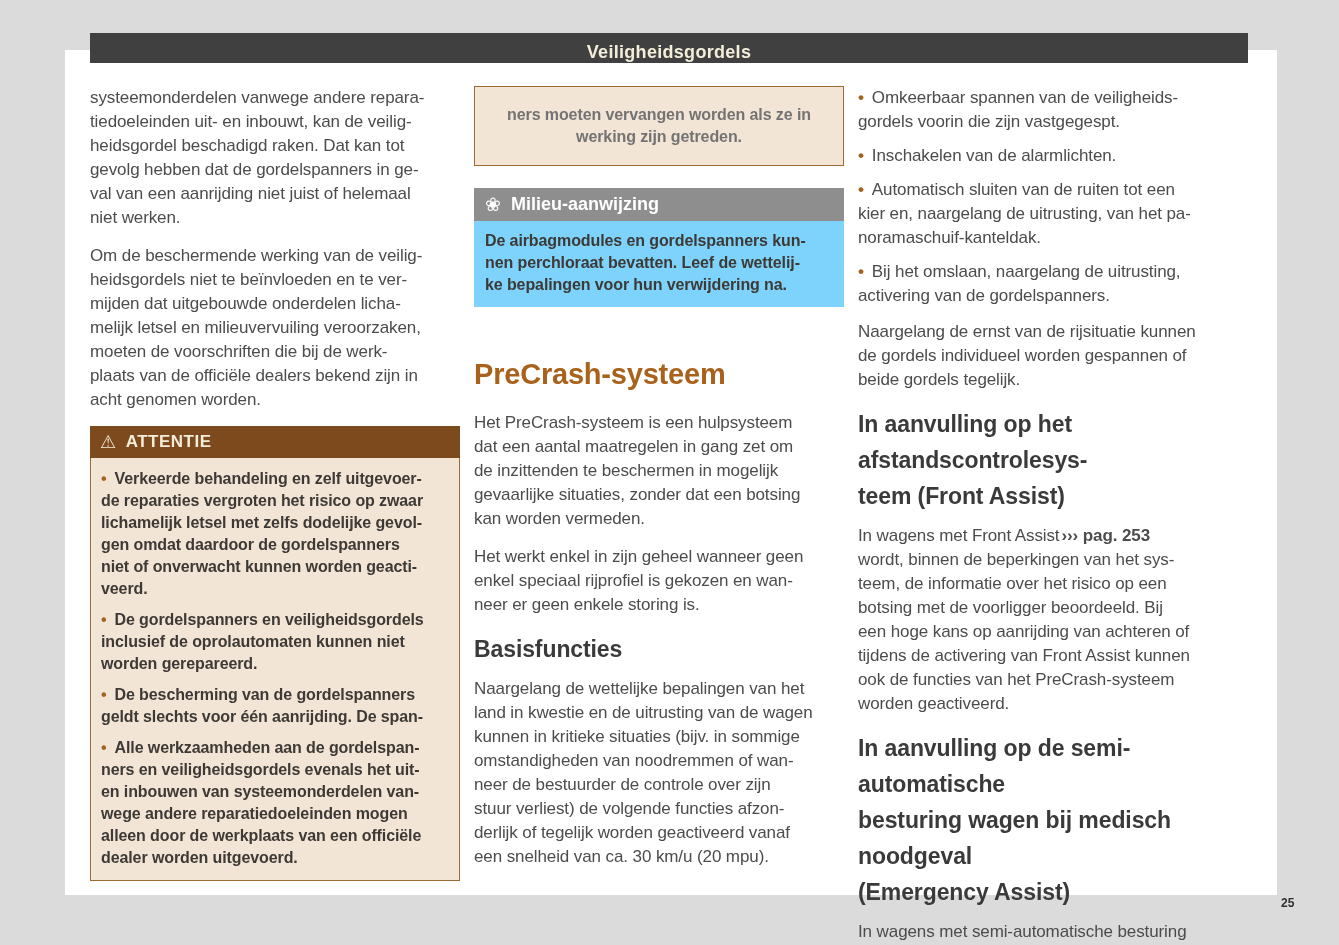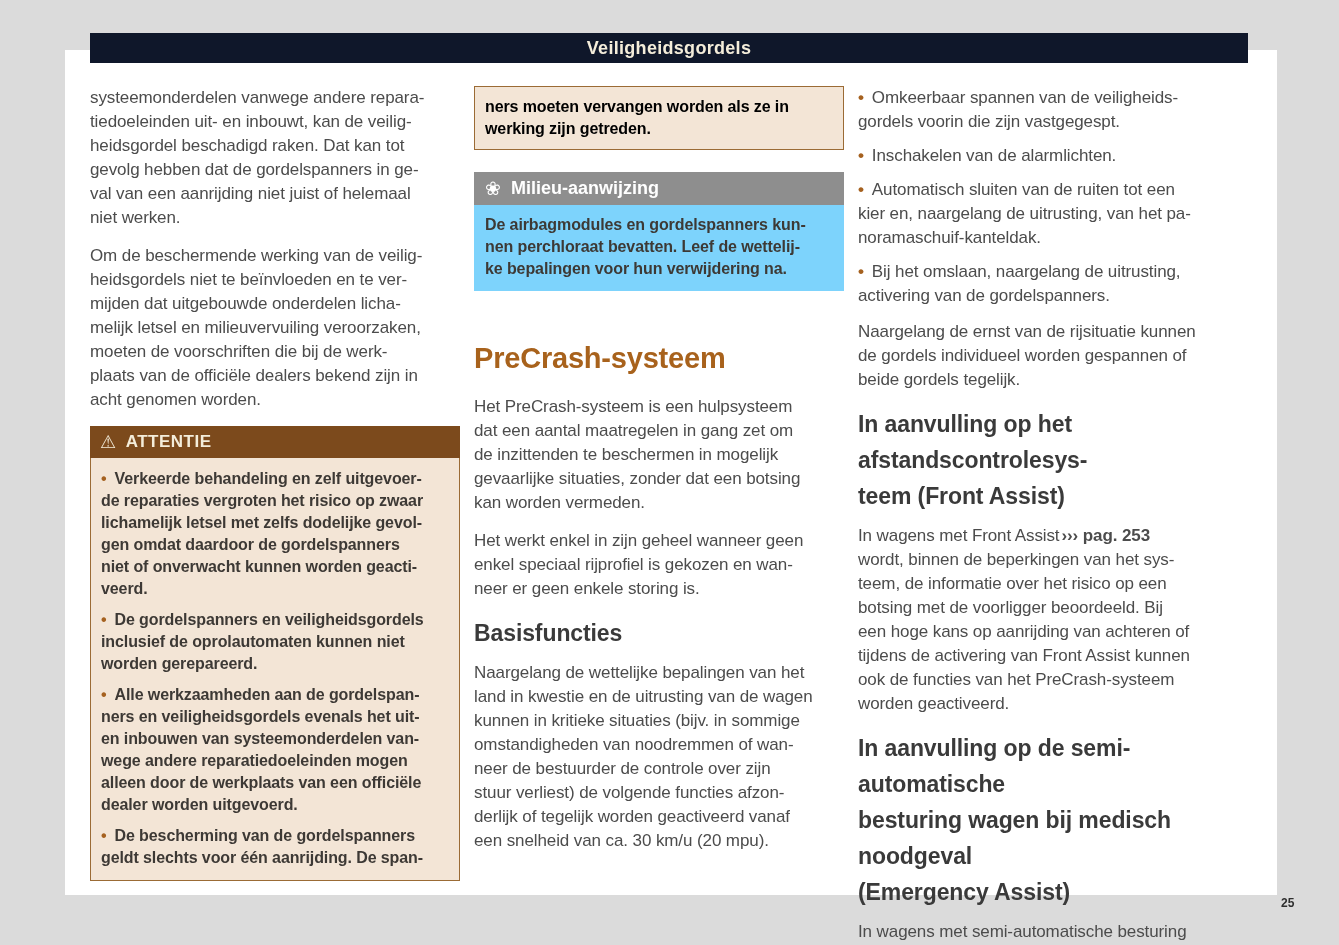--- a/index.html
+++ b/index.html
@@ -9,23 +9,23 @@
     position:relative;
     font-family:"Liberation Sans", sans-serif;
     overflow:hidden;
   }
   .page{
     position:absolute;left:65px;top:50px;width:1212px;height:845px;
     background:#ffffff;
   }
   .header-bar{
     position:absolute;left:90px;top:33px;width:1158px;height:30px;
-    background:#0f172a;
+    background:#404040;
     color:#f4edda;
-    display:flex;align-items:center;justify-content:center;
+    display:flex;align-items:flex-end;justify-content:center;
     font-size:18px;font-weight:bold;letter-spacing:.3px;
     z-index:3;
   }
   .columns{
     position:absolute;left:90px;top:86px;width:1162px;
     display:flex;gap:14px;z-index:2;
   }
   .col{width:370px;flex:0 0 370px;}
 
   p.body{
@@ -48,22 +48,22 @@
     font-size:16px;line-height:22px;font-weight:bold;color:#3d3935;
     letter-spacing:-0.1px;
   }
   .dot{color:#a5611f;margin-right:8px;font-weight:bold;}
 
   
   .cont-box{
     border:1px solid #9b6b35;background:#f3e5d6;
     padding:9px 10px;margin-bottom:22px;
   }
-  .cont-box p{margin:0;white-space:pre-line;font-size:16px;line-height:22px;
-    font-weight:bold;color:#000000;letter-spacing:-0.1px;}
+  .cont-box p{margin:8px;white-space:pre-line;font-size:16px;line-height:22px;
+    font-weight:bold;color:#737373;letter-spacing:-0.1px;text-align:center;}
 
   
   .env-box{margin-bottom:50px;}
   .env-head{
     background:#8e8e8e;color:#ffffff;height:33px;
     display:flex;align-items:center;gap:10px;padding:0 11px;
     font-size:18px;font-weight:bold;
   }
   .env-icon{font-size:19px;line-height:1;font-weight:normal;}
   .env-body{background:#7dd3fc;padding:9px 11px 11px 11px;}
@@ -129,28 +129,28 @@
       <div class="warn-body">
         <p class="bullet-item"><span class="dot">•</span><span>Verkeerde behandeling en zelf uitgevoer-
 de reparaties vergroten het risico op zwaar
 lichamelijk letsel met zelfs dodelijke gevol-
 gen omdat daardoor de gordelspanners
 niet of onverwacht kunnen worden geacti-
 veerd.</span></p>
         <p class="bullet-item"><span class="dot">•</span><span>De gordelspanners en veiligheidsgordels
 inclusief de oprolautomaten kunnen niet
 worden gerepareerd.</span></p>
+        <p class="bullet-item"><span class="dot">•</span><span>De bescherming van de gordelspanners
+geldt slechts voor één aanrijding. De span-</span></p>
         <p class="bullet-item"><span class="dot">•</span><span>Alle werkzaamheden aan de gordelspan-
 ners en veiligheidsgordels evenals het uit-
 en inbouwen van systeemonderdelen van-
 wege andere reparatiedoeleinden mogen
 alleen door de werkplaats van een officiële
 dealer worden uitgevoerd.</span></p>
-        <p class="bullet-item"><span class="dot">•</span><span>De bescherming van de gordelspanners
-geldt slechts voor één aanrijding. De span-</span></p>
       </div>
     </div>
   </div>
 
   <div class="col">
     <div class="cont-box">
       <p>ners moeten vervangen worden als ze in
 werking zijn getreden.</p>
     </div>
 

